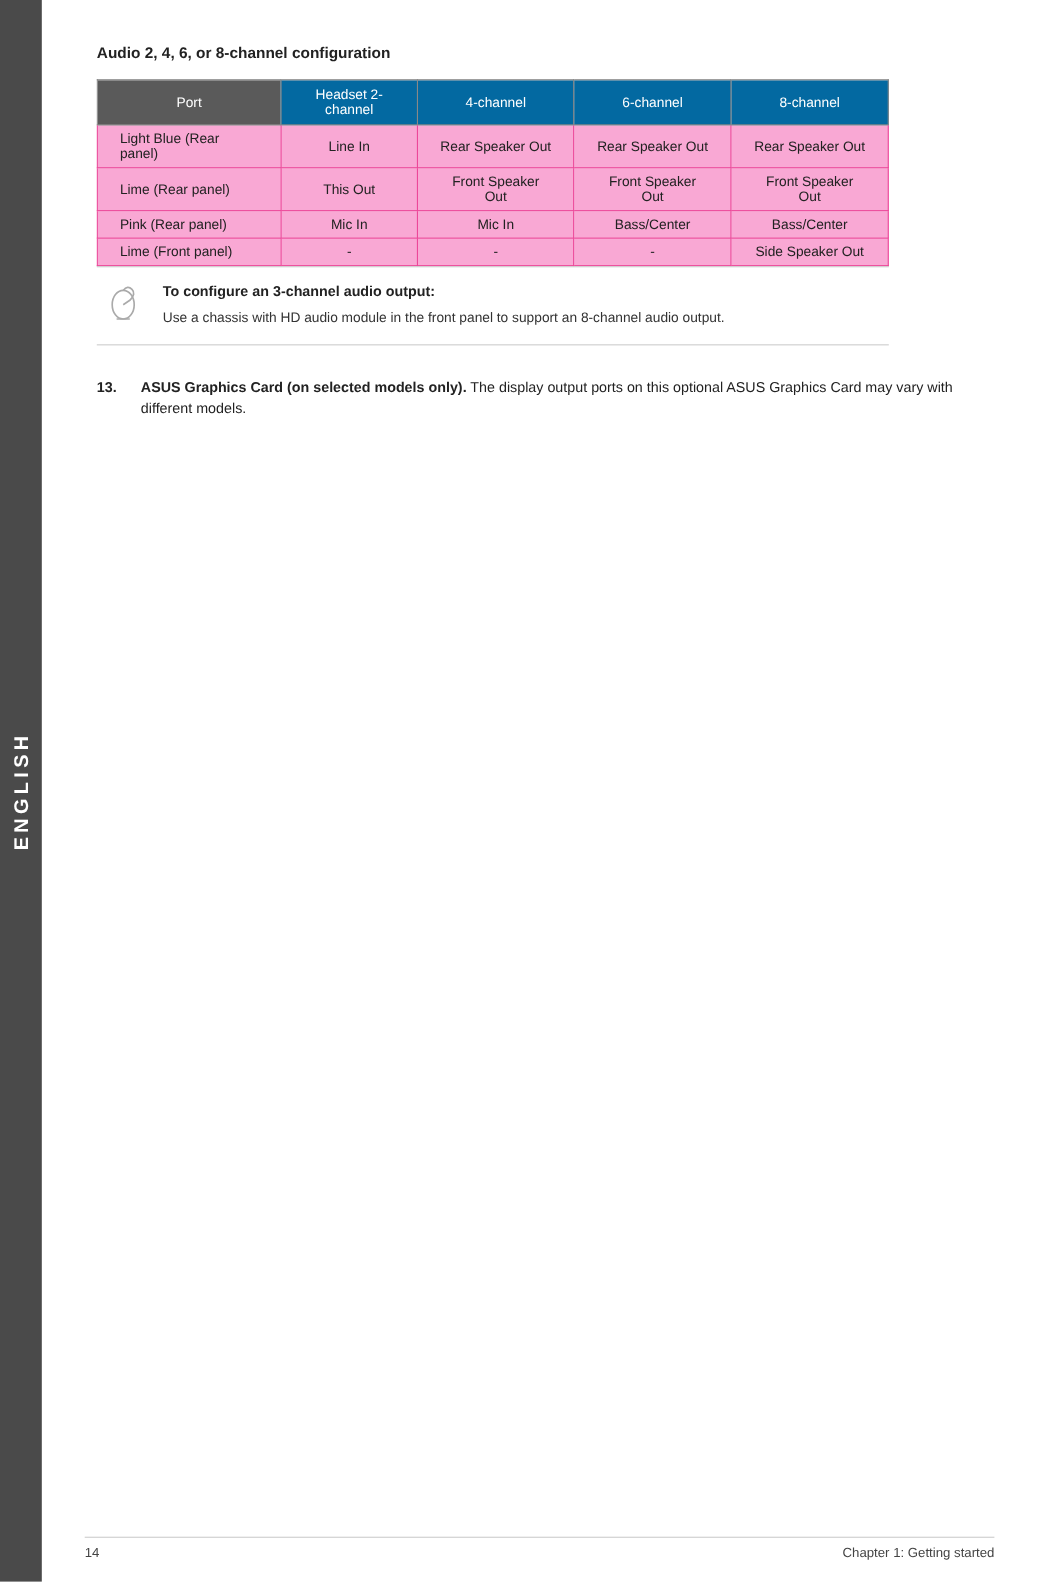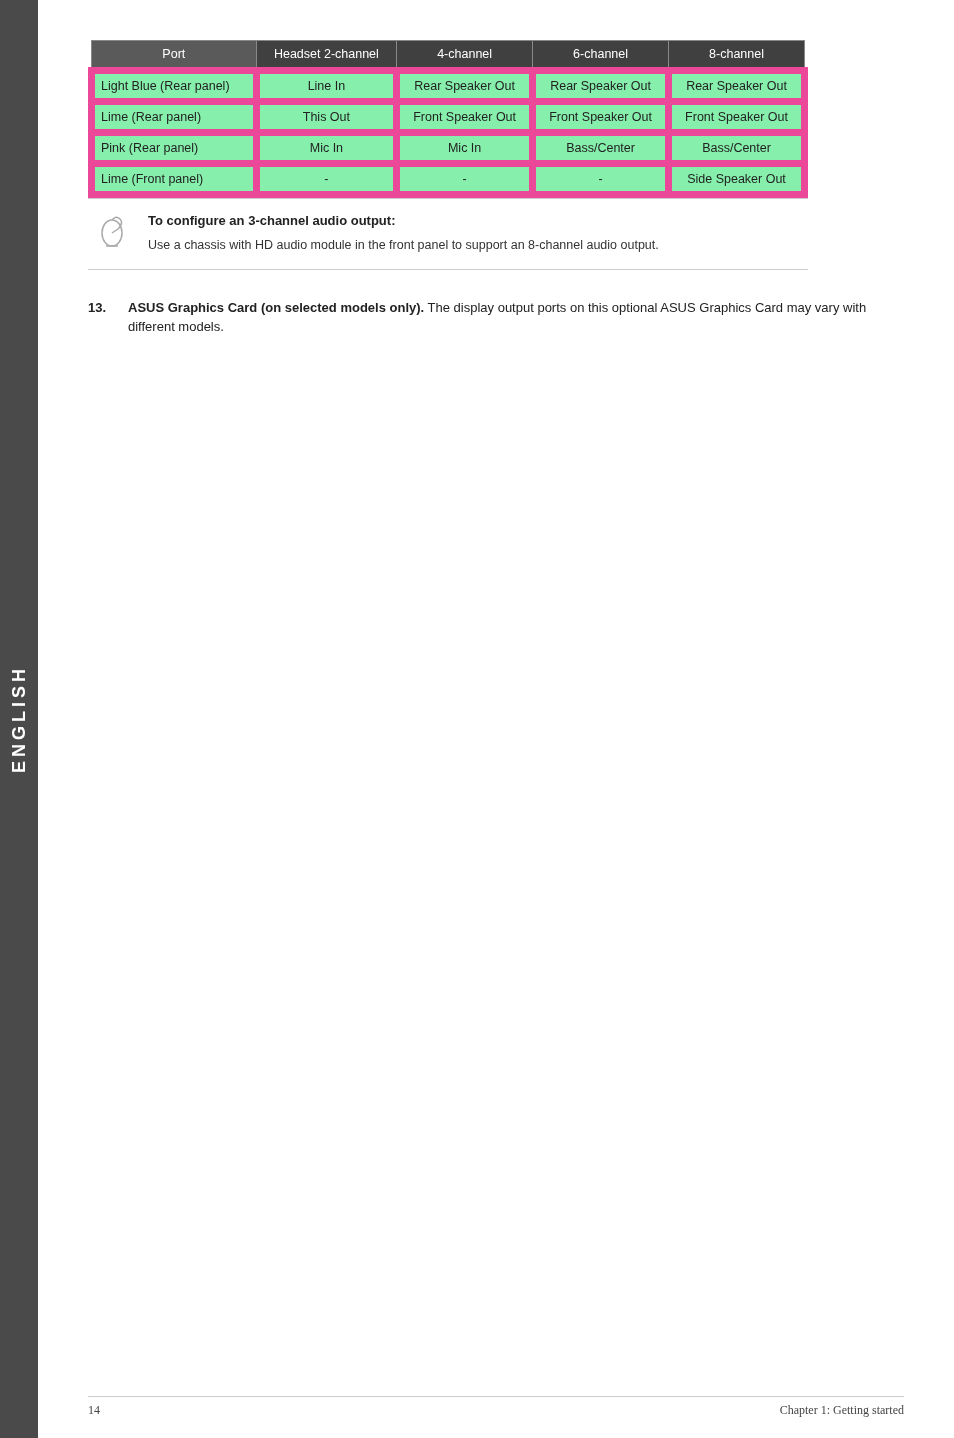--- a/index.html
+++ b/index.html
@@ -44,35 +44,35 @@
       font-weight: bold;
       margin-bottom: 16px;
     }
     table {
       border-collapse: collapse;
       width: 100%;
       max-width: 720px;
       font-size: 12.5px;
     }
     table thead tr th {
-      background: #404040;
+      background: #0369a1;
       color: #fff;
       padding: 6px 10px;
       text-align: center;
       border: 1px solid #888;
       font-weight: normal;
     }
     table thead tr th:first-child {
       background: #5a5a5a;
     }
     table tbody tr td {
-      padding: 5px 6px;
-      border: 7px solid #ec4899;
+      padding: 5px 20px;
+      border: 1px solid #ec4899;
       text-align: center;
-      background: #86efac;
+      background: #f9a8d4;
     }
     table tbody tr td:first-child {
       text-align: left;
     }
     .note-box {
       border-top: 1px solid #ccc;
       border-bottom: 1px solid #ccc;
       padding: 14px 16px 14px 60px;
       margin-bottom: 28px;
       position: relative;
@@ -111,42 +111,42 @@
     .list-content {
       font-size: 13px;
       flex: 1;
     }
     .list-content .bold-label {
       font-weight: bold;
     }
     .page-footer {
       position: absolute;
       bottom: 20px;
-      left: 50px;
+      left: 39px;
       right: 50px;
       display: flex;
       justify-content: space-between;
       font-size: 12px;
       color: #444;
       border-top: 1px solid #ccc;
       padding-top: 6px;
-      font-family: Liberation Serif, serif;
     }
   </style>
 </head>
 <body>
 
 <div class="page-container">
 
   <div class="sidebar">
     <span class="sidebar-text">ENGLISH</span>
   </div>
 
   <div class="main-content">
 
+    <div class="section-title">Audio 2, 4, 6, or 8-channel configuration</div>
 
     <table>
       <thead>
         <tr>
           <th>Port</th>
           <th>Headset 2-channel</th>
           <th>4-channel</th>
           <th>6-channel</th>
           <th>8-channel</th>
         </tr>

